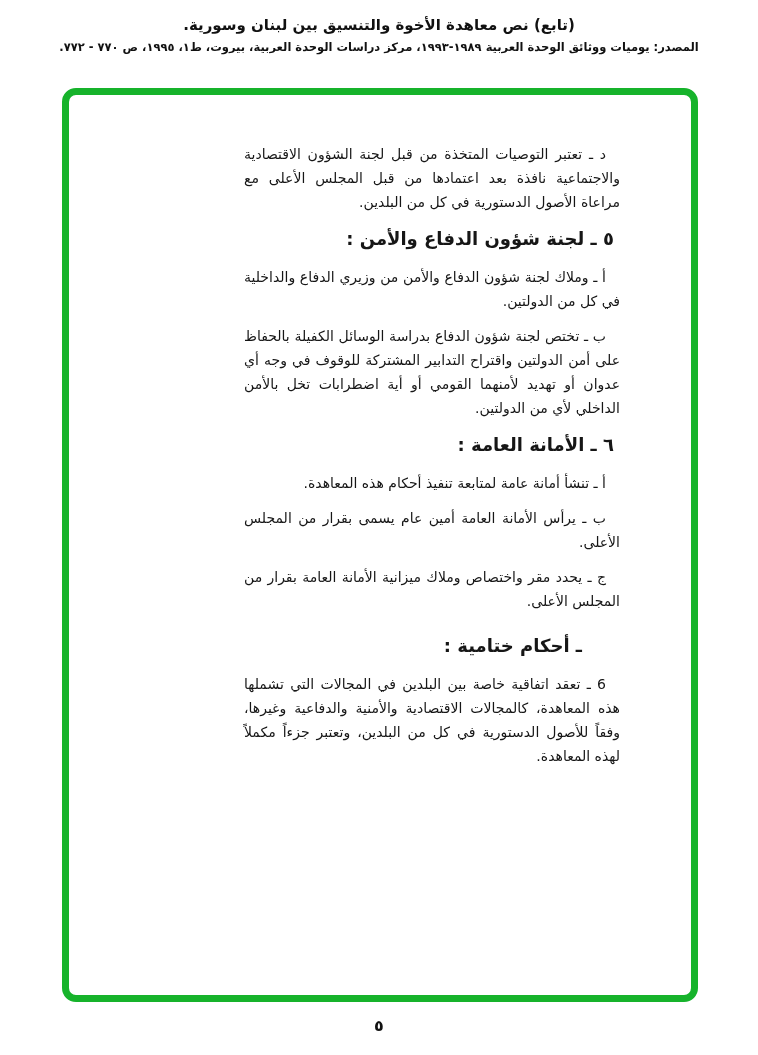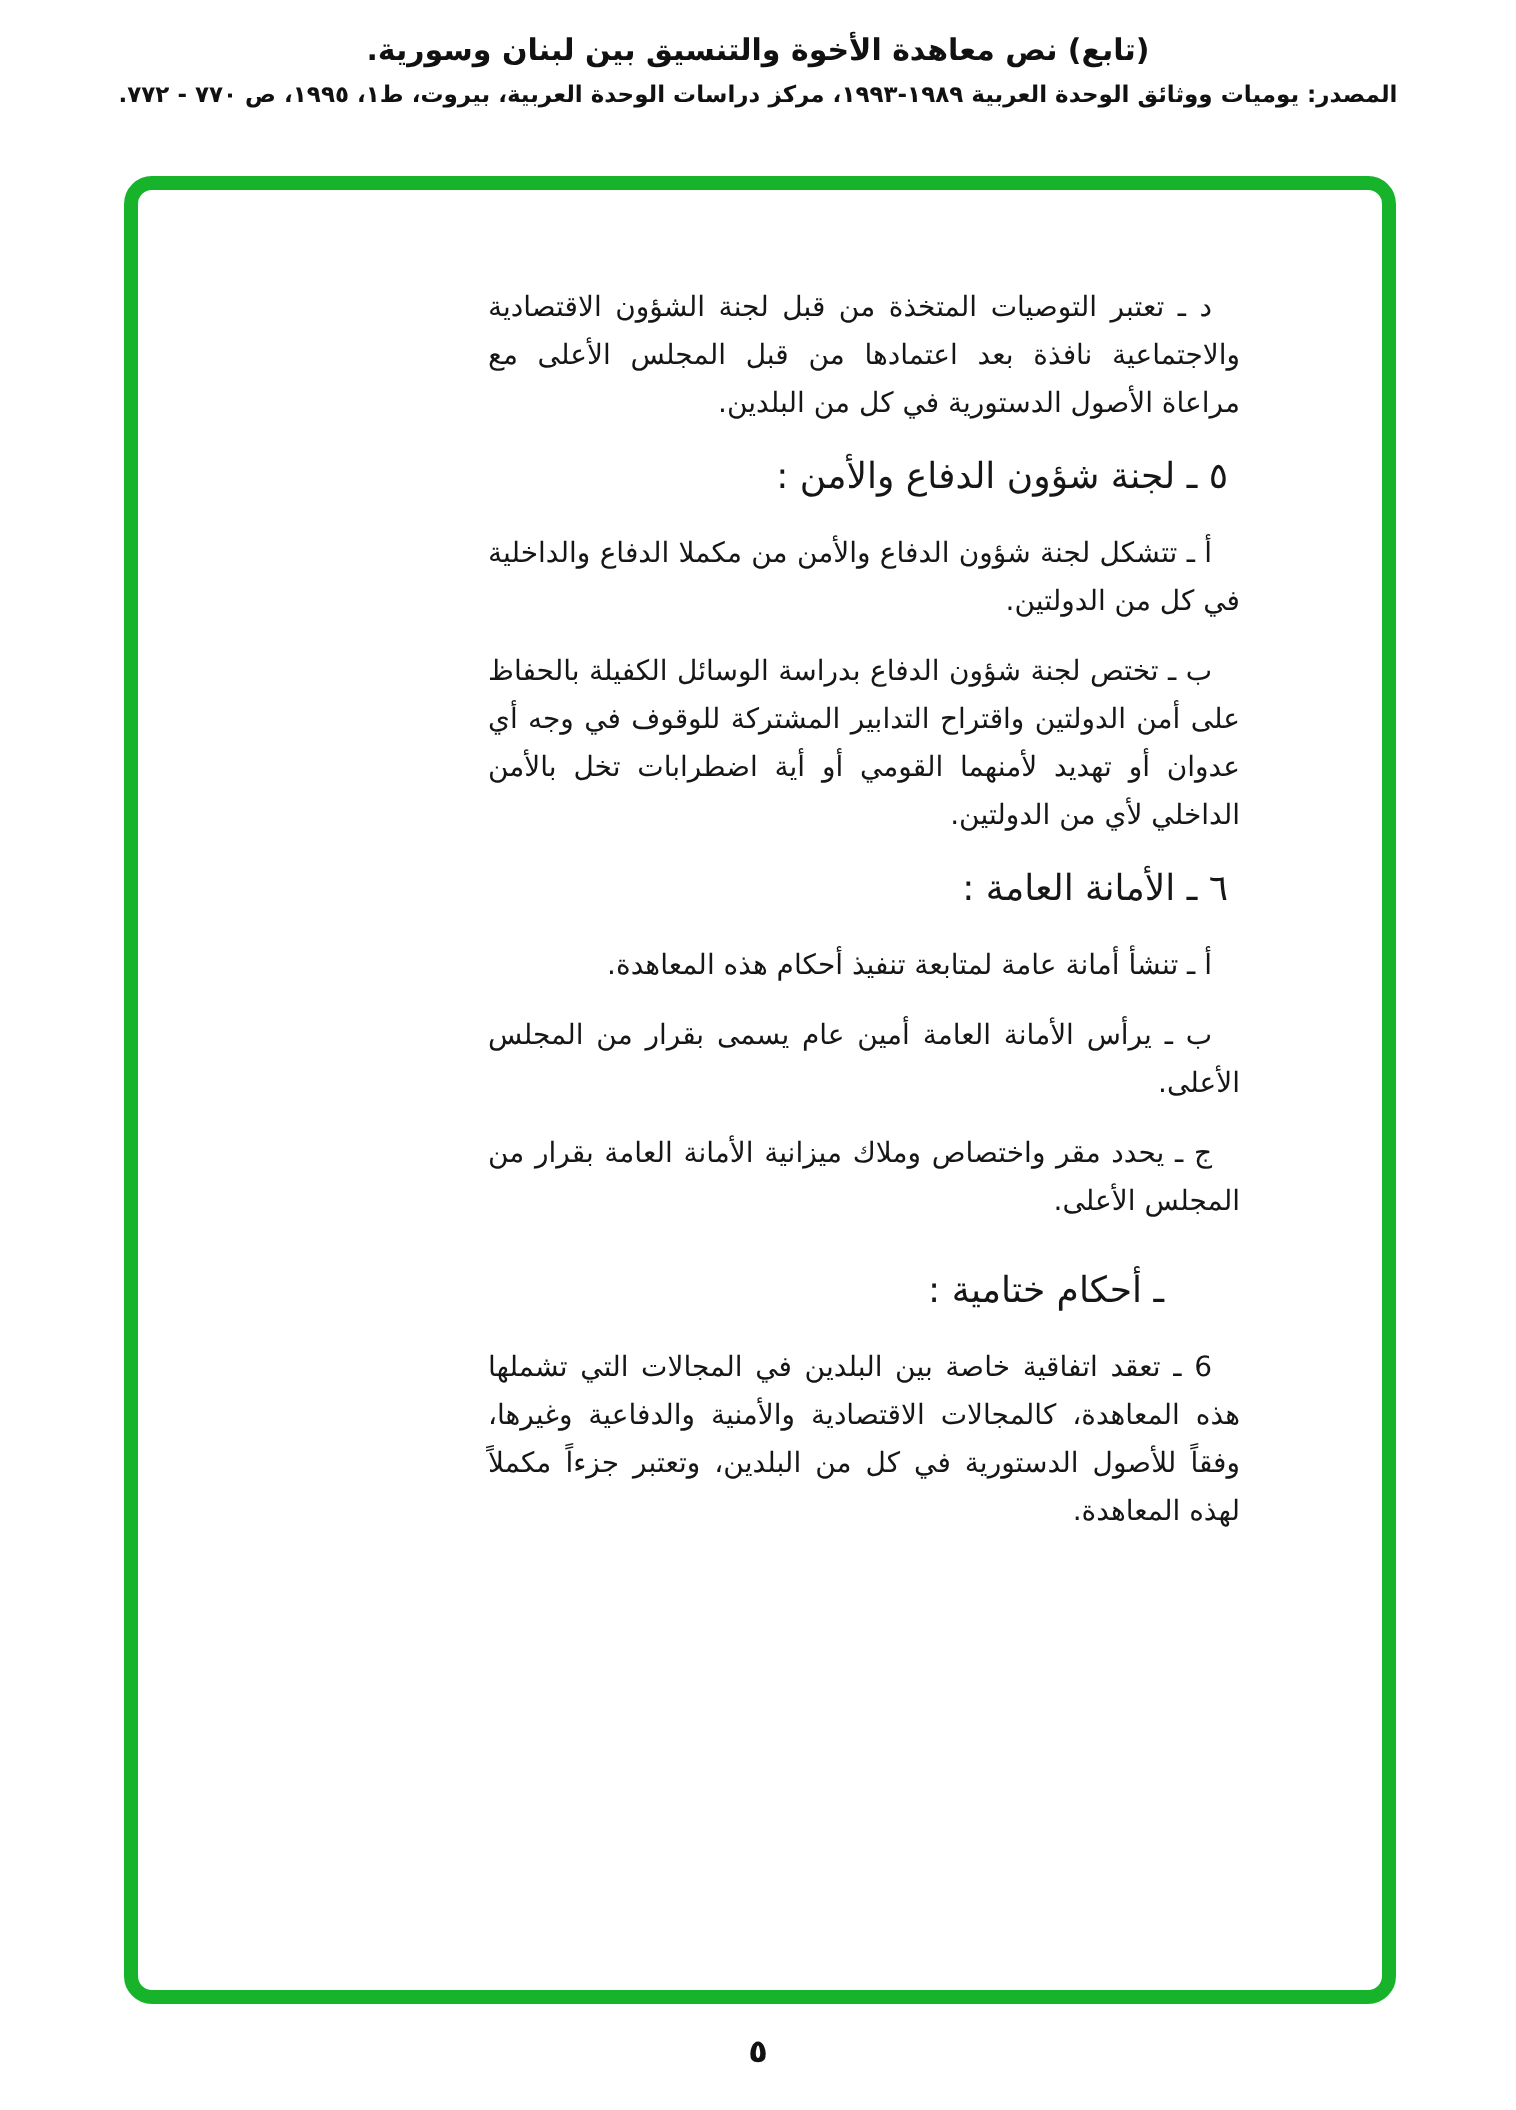--- a/index.html
+++ b/index.html
@@ -58,21 +58,21 @@
   .paragraph {
     font-size: 14px;
     line-height: 24px;
     text-align: justify;
     text-justify: inter-word;
     text-indent: 14px;
     margin: 0 0 11px 0;
   }
   .heading, .heading-dash {
     font-size: 18px;
-    font-weight: normal;
+    font-weight: bold;
     line-height: 26px;
     margin: 12px 0 13px 0;
     padding-right: 6px;
   }
   .heading-dash {
     padding-right: 38px;
     margin-top: 20px;
   }
   .page-number {
     position: absolute;
@@ -92,21 +92,21 @@
 
   <div class="header-title">(تابع) نص معاهدة الأخوة والتنسيق بين لبنان وسورية.</div>
 
   <div class="header-source">المصدر: يوميات ووثائق الوحدة العربية ١٩٨٩-١٩٩٣، مركز دراسات الوحدة العربية، بيروت، ط١، ١٩٩٥، ص ٧٧٠ - ٧٧٢.</div>
 
   <div class="green-box" style="border-color: rgb(22, 179, 43);"></div>
 
   <div class="content-column" style="color: rgb(22, 22, 22); margin-left: 44px;">
       <div class="paragraph">د ـ تعتبر التوصيات المتخذة من قبل لجنة الشؤون الاقتصادية والاجتماعية نافذة بعد اعتمادها من قبل المجلس الأعلى مع مراعاة الأصول الدستورية في كل من البلدين.</div>
       <div class="heading">٥ ـ لجنة شؤون الدفاع والأمن :</div>
-      <div class="paragraph">أ ـ تتشكل لجنة شؤون الدفاع والأمن من مكملا الدفاع والداخلية في كل من الدولتين.</div>
+      <div class="paragraph">أ ـ وملاك لجنة شؤون الدفاع والأمن من وزيري الدفاع والداخلية في كل من الدولتين.</div>
       <div class="paragraph">ب ـ تختص لجنة شؤون الدفاع بدراسة الوسائل الكفيلة بالحفاظ على أمن الدولتين واقتراح التدابير المشتركة للوقوف في وجه أي عدوان أو تهديد لأمنهما القومي أو أية اضطرابات تخل بالأمن الداخلي لأي من الدولتين.</div>
       <div class="heading">٦ ـ الأمانة العامة :</div>
       <div class="paragraph">أ ـ تنشأ أمانة عامة لمتابعة تنفيذ أحكام هذه المعاهدة.</div>
       <div class="paragraph">ب ـ يرأس الأمانة العامة أمين عام يسمى بقرار من المجلس الأعلى.</div>
       <div class="paragraph">ج ـ يحدد مقر واختصاص وملاك ميزانية الأمانة العامة بقرار من المجلس الأعلى.</div>
       <div class="heading-dash">ـ أحكام ختامية :</div>
       <div class="paragraph">6 ـ تعقد اتفاقية خاصة بين البلدين في المجالات التي تشملها هذه المعاهدة، كالمجالات الاقتصادية والأمنية والدفاعية وغيرها، وفقاً للأصول الدستورية في كل من البلدين، وتعتبر جزءاً مكملاً لهذه المعاهدة.</div>
     </div>
 
   <div class="page-number">٥</div>

